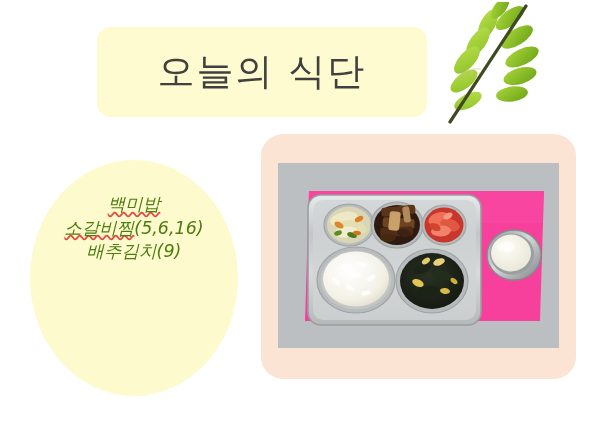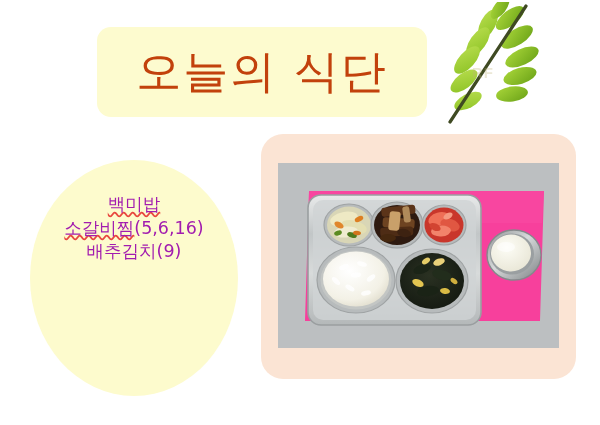--- a/index.html
+++ b/index.html
@@ -30,39 +30,39 @@
   }
   #title-text {
     position: absolute;
     left: 97px;
     top: 27px;
     width: 330px;
     height: 90px;
     display: flex;
     align-items: center;
     justify-content: center;
-    font-size: 45px;
+    font-size: 37px;
     letter-spacing: 2px;
-    color: #c2410c;
+    color: #404040;
     white-space: nowrap;
     font-family: "DejaVu Sans", "Liberation Sans", sans-serif;
   }
 
   
   #leaf-branch {
     position: absolute;
     left: 430px;
     top: 2px;
     width: 112px;
     height: 122px;
   }
   #leaf-branch svg { display: block; }
   #rf-watermark {
     position: absolute;
-    left: 472px;
+    left: 460px;
     top: 64px;
     font-size: 15px;
     font-weight: bold;
     color: rgba(190,180,120,0.30);
     letter-spacing: 1px;
   }
 
   
   #menu-circle {
     position: absolute;
@@ -74,22 +74,23 @@
     border-radius: 50%;
   }
   #menu-list {
     position: absolute;
     left: 30px;
     top: 193px;
     width: 208px;
     text-align: center;
     font-size: 17.5px;
     line-height: 23.5px;
-    color: #a21caf;
+    color: #4d7c0f;
     font-family: "DejaVu Sans", "Liberation Sans", sans-serif;
+    font-style: italic;
   }
   .menu-item { white-space: nowrap; }
   .menu-item .kor {
     
     text-decoration: underline wavy #e8473f;
     text-decoration-skip-ink: none;
     text-underline-offset: 1px;
   }
   .menu-item.nospell .kor { text-decoration: none; }
 

